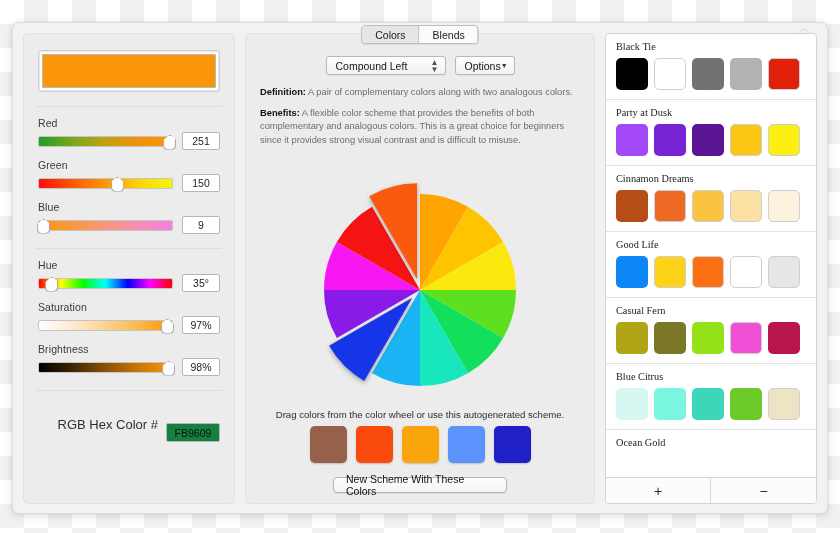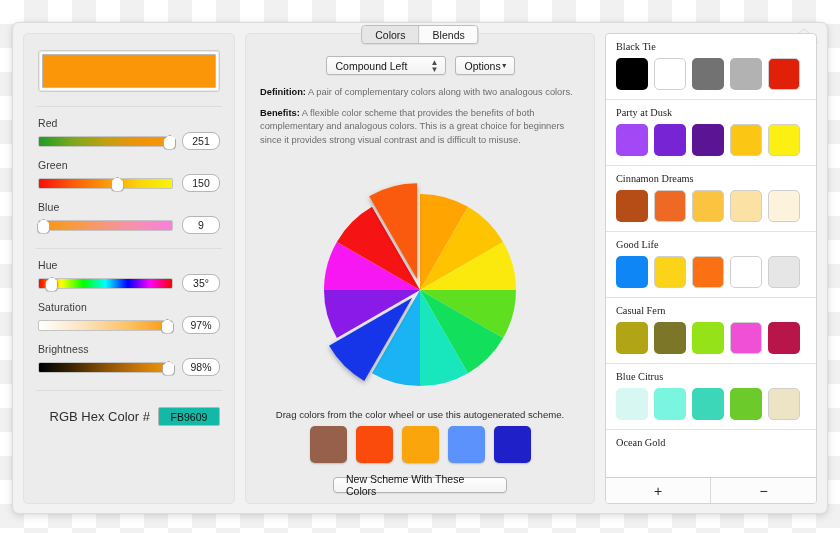--- a/index.html
+++ b/index.html
@@ -104,40 +104,40 @@
     background: #fdfdfd;
     border: 1px solid #a8a8a8;
     border-radius: 2px 2px 5px 5px;
     clip-path: polygon(50% 0%, 100% 36%, 100% 100%, 0% 100%, 0% 36%);
     box-shadow: 0 1px 1px rgba(0,0,0,0.18);
   }
   .value-box {
     width: 38px; height: 18px;
     background: #fff;
     border: 1px solid #b6b6b6;
-    border-radius: 8px;
+    border-radius: 2px;
     font-size: 10.5px;
     color: #1c1c1c;
     display: flex; align-items: center; justify-content: center;
     flex: 0 0 38px;
   }
 
   #hex-row {
     display: flex; align-items: center; justify-content: flex-end;
     gap: 8px;
     padding: 16px 14px 0 14px;
   }
   #hex-label { font-size: 13px; color: #2e2e2e; }
   #hex-box {
-    width: 62px; height: 19px;
-    background: #14b8a6;
+    width: 54px; height: 19px;
+    background: #15803d;
     border: 1px solid #b6b6b6;
     border-radius: 2px;
     font-size: 10.5px; color: #111;
-    display: flex; align-items: center; justify-content: center;
+    display: flex; align-items: center; justify-content: center; margin-top: 16px;
   }
 
   
   #center-panel {
     flex: 1 1 auto;
     position: relative;
     background: #ececec;
     border: 1px solid #e2e2e2;
     border-radius: 5px;
   }

